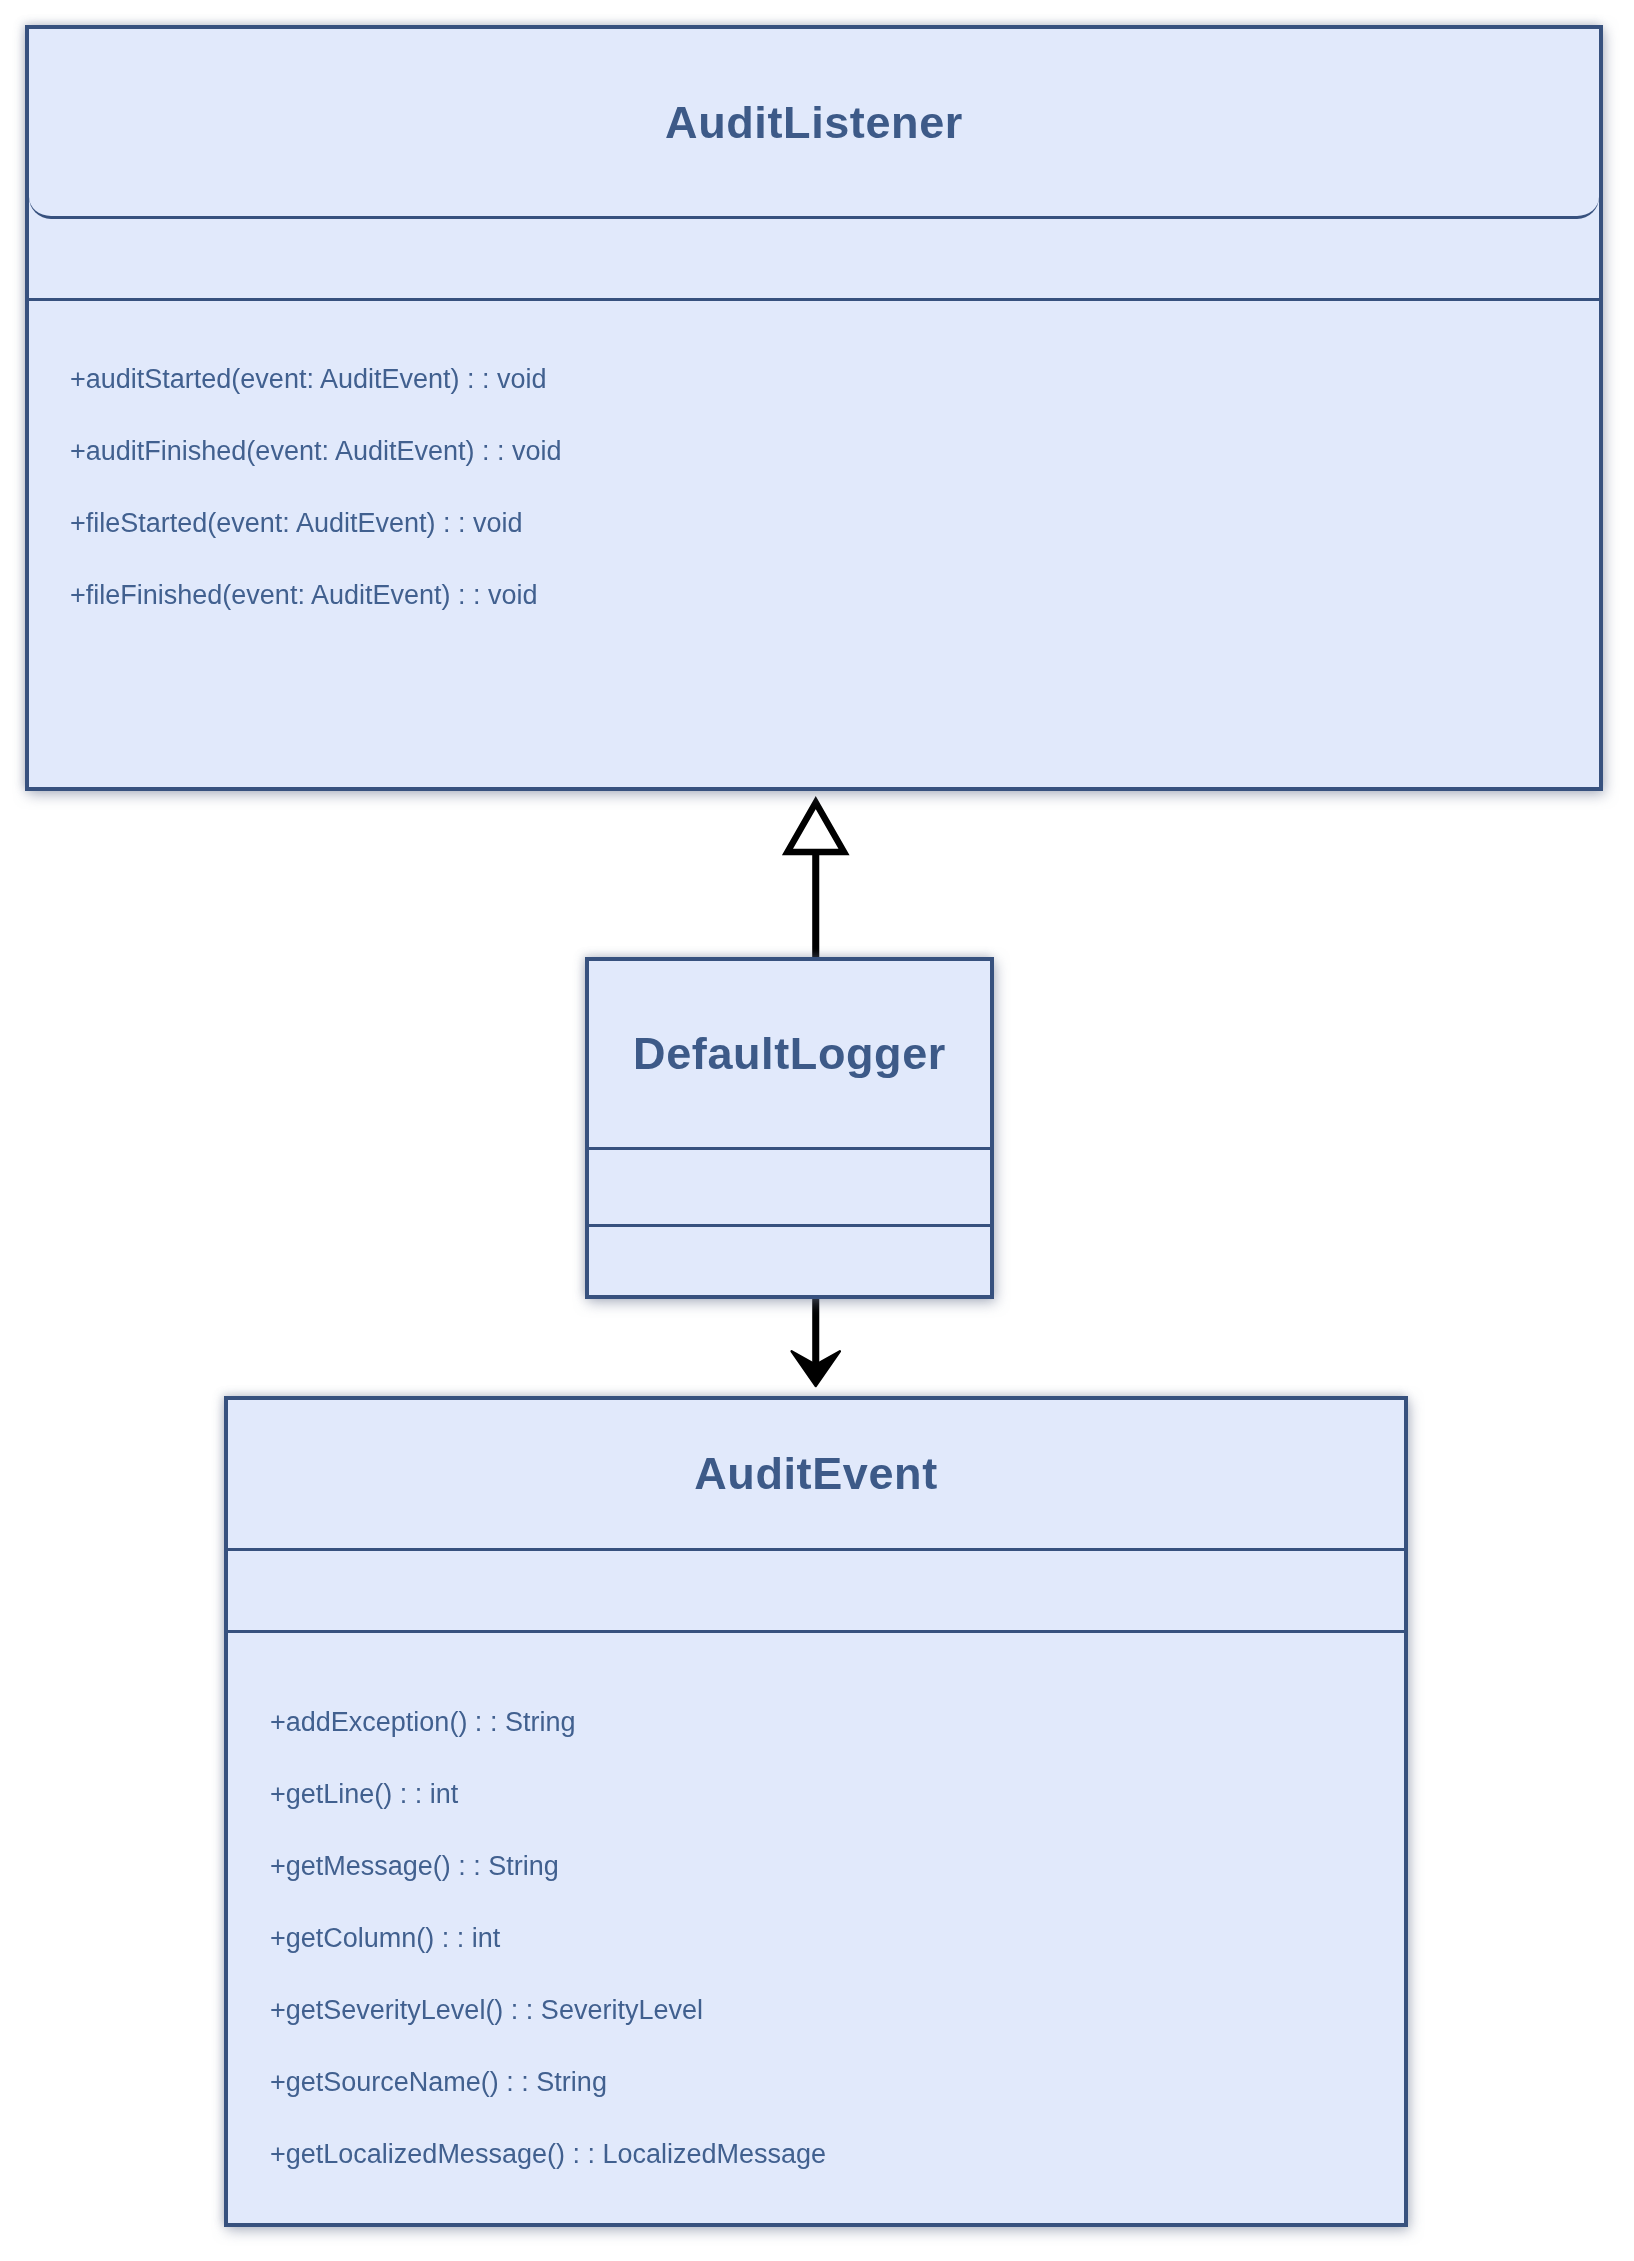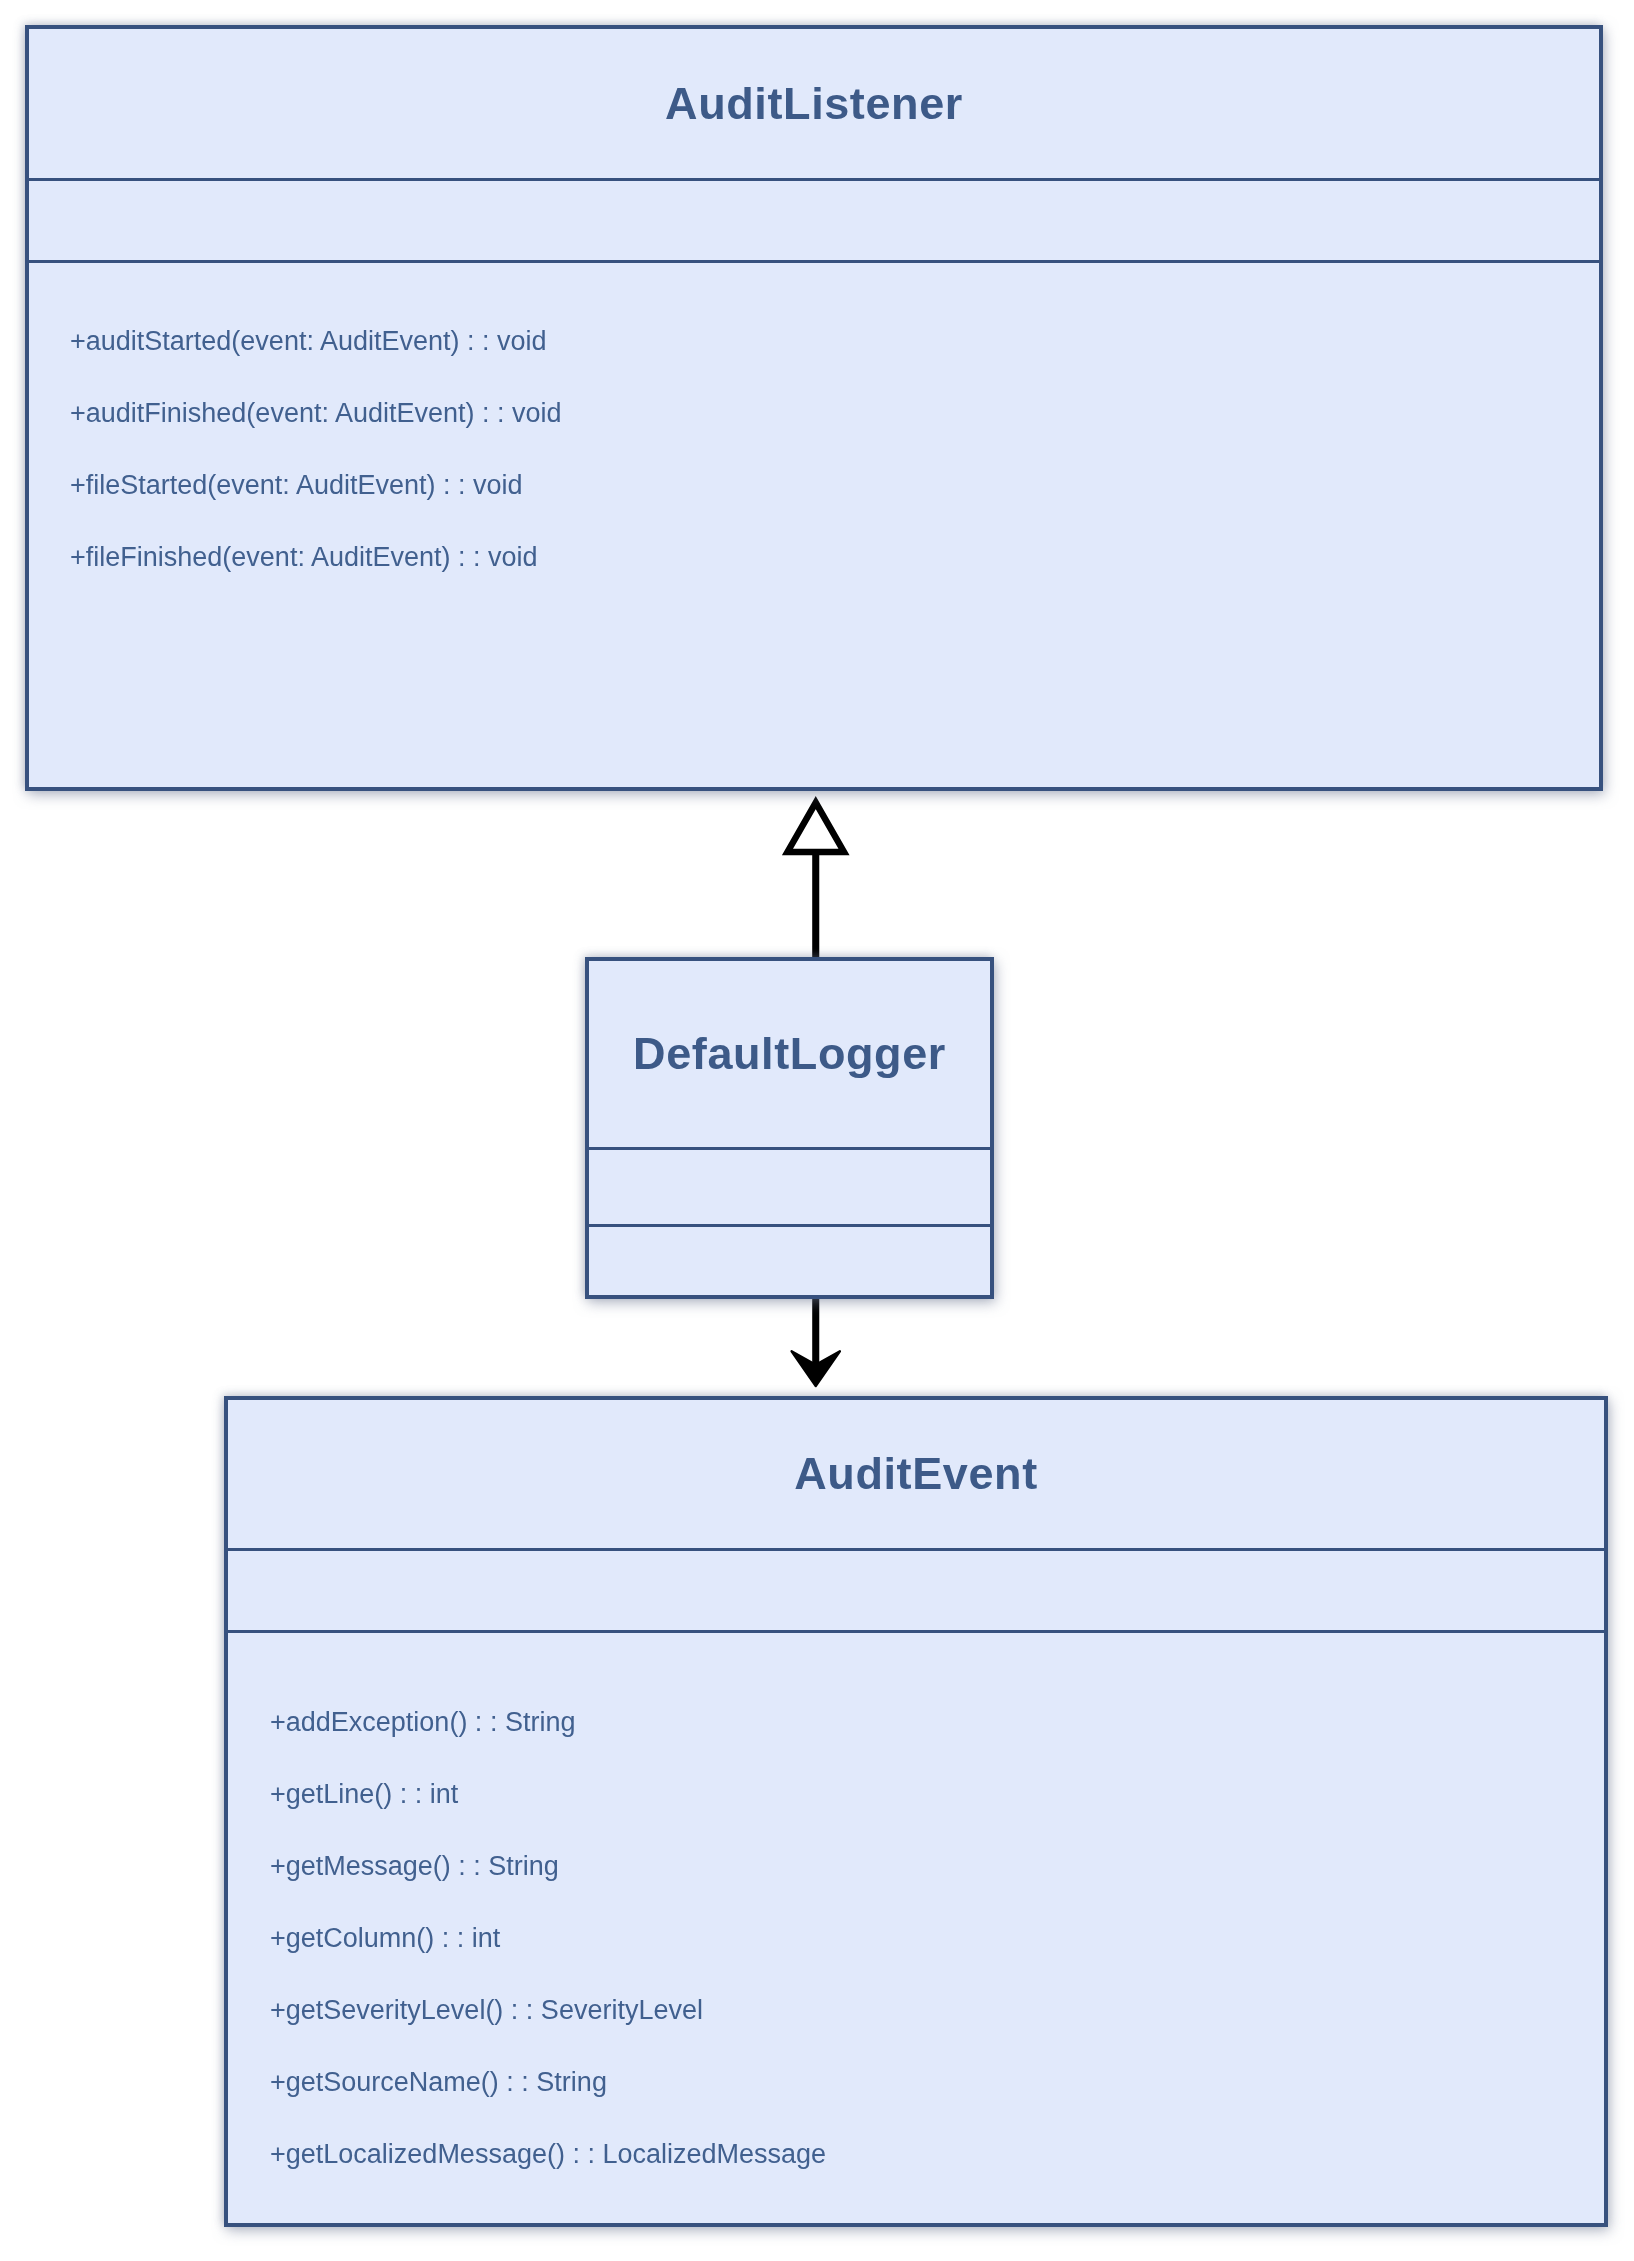--- a/index.html
+++ b/index.html
@@ -49,32 +49,32 @@
   }
 
   .method-line {
     height: 72px;
     line-height: 72px;
     white-space: nowrap;
   }
 
   
   #class-auditlistener { left: 25px; top: 25px; width: 1578px; height: 766px; }
-  #class-auditlistener .uml-title   { height: 152px; }
+  #class-auditlistener .uml-title   { height: 190px; border-radius: 22px; }
   #class-auditlistener .uml-attrs   { height: 82px; }
   #class-auditlistener .uml-methods { padding: 42px 23.6px 0 41px; }
 
   
   #class-defaultlogger { left: 585px; top: 957px; width: 409px; height: 342px; }
   #class-defaultlogger .uml-title   { height: 189px; }
   #class-defaultlogger .uml-attrs   { height: 77px; }
   #class-defaultlogger .uml-methods { padding: 0; }
 
   
-  #class-auditevent { left: 224px; top: 1396px; width: 1384px; height: 831px; }
+  #class-auditevent { left: 224px; top: 1396px; width: 1184px; height: 831px; }
   #class-auditevent .uml-title   { height: 151px; }
   #class-auditevent .uml-attrs   { height: 82px; }
   #class-auditevent .uml-methods { padding: 53px 23.6px 0 42px; }
 
   svg.connectors {
     position: absolute;
     left: 0; top: 0;
     width: 1635px;
     height: 2261px;
     pointer-events: none;

